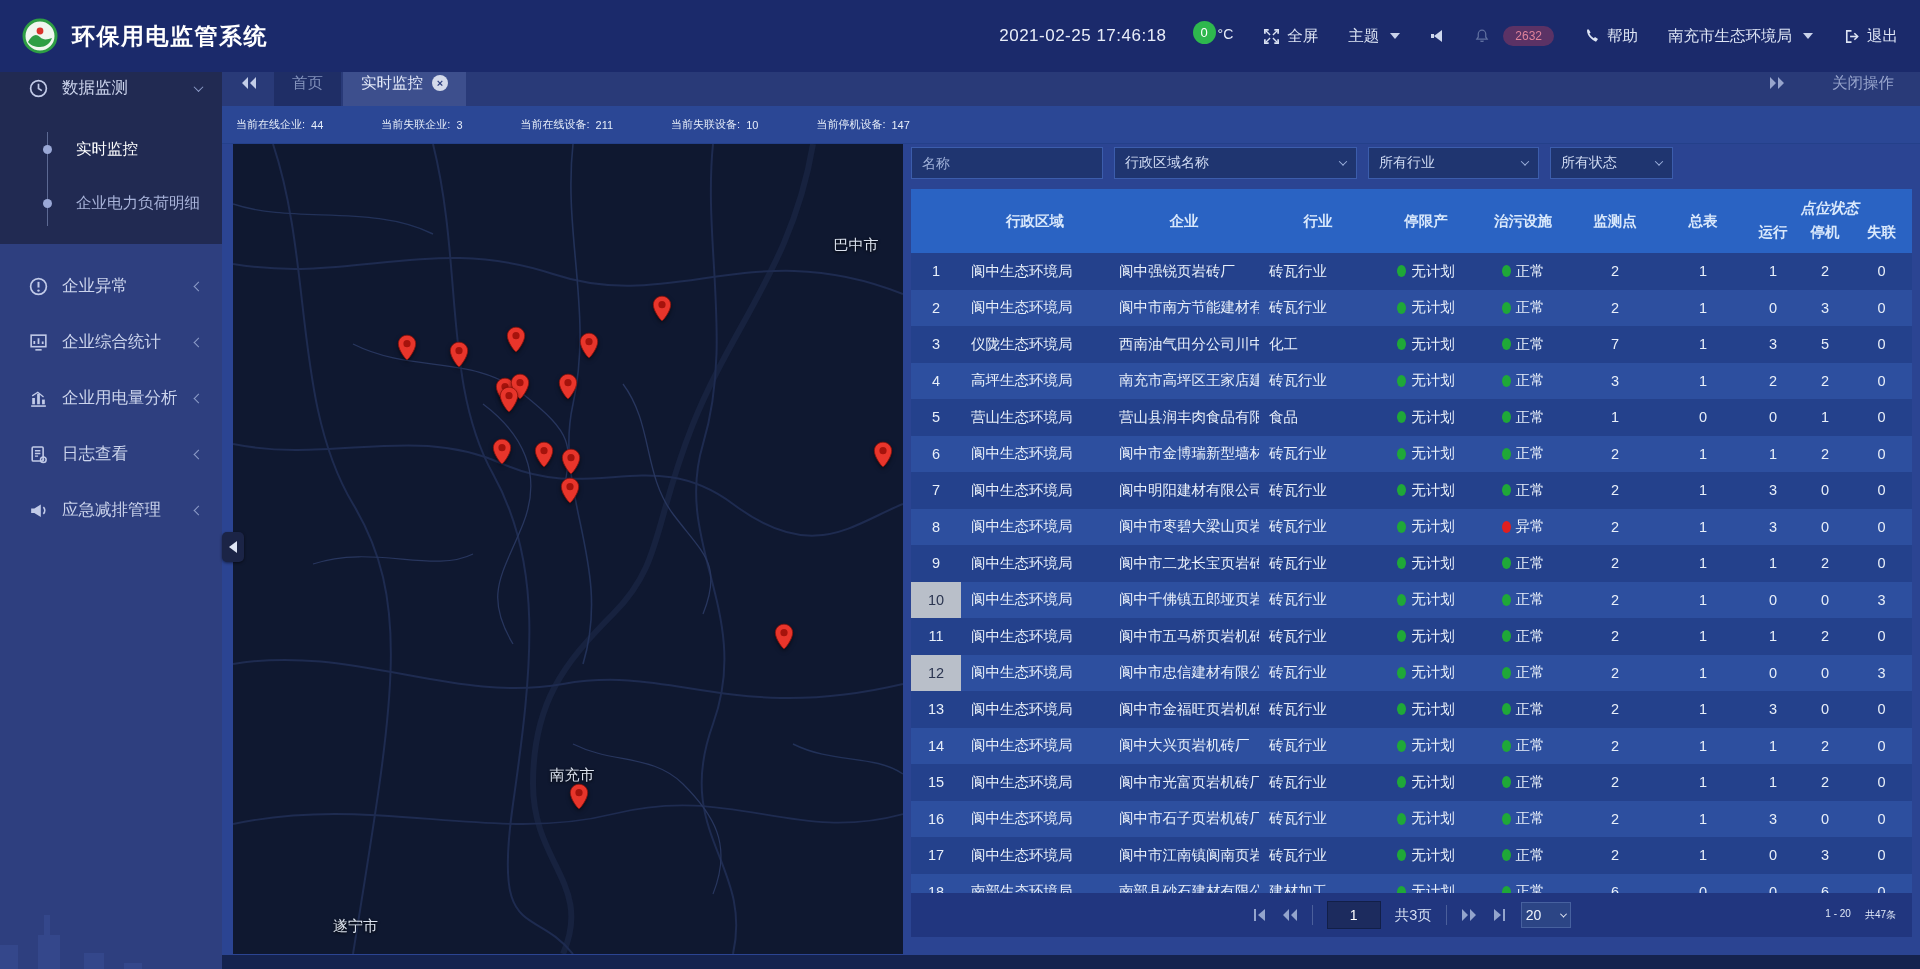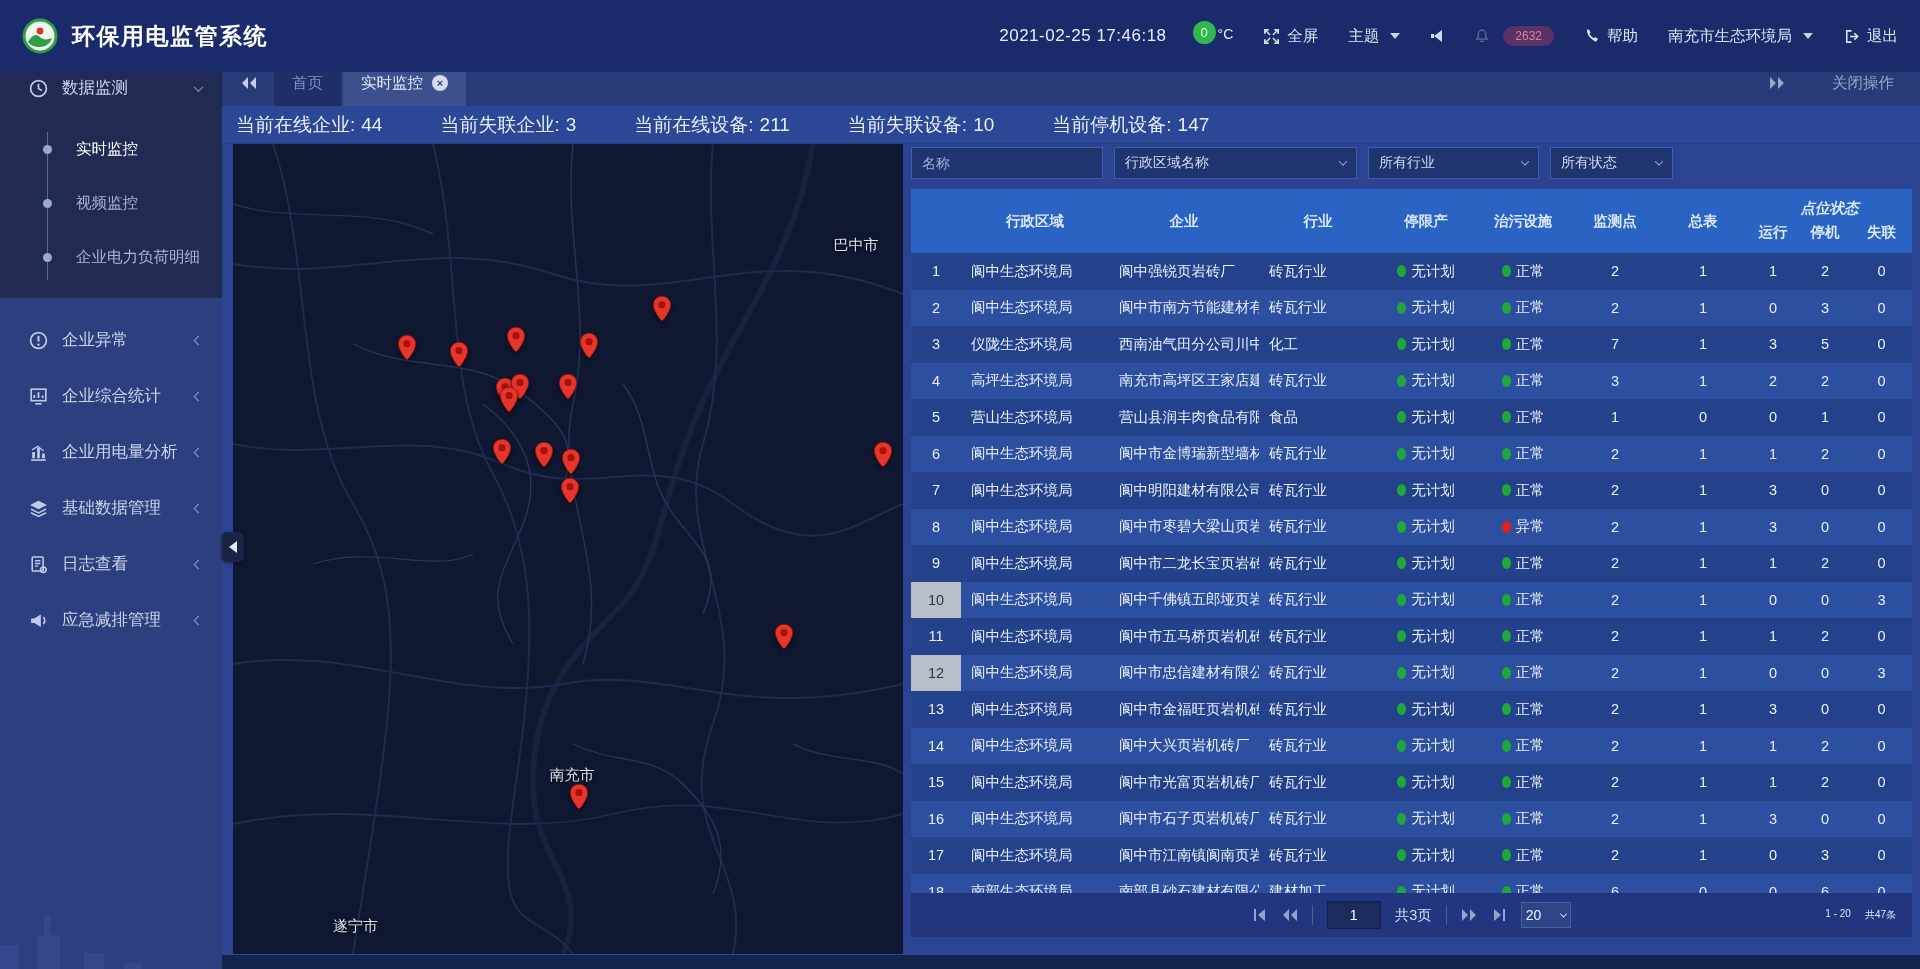--- a/index.html
+++ b/index.html
@@ -46,21 +46,21 @@
   .tab{display:flex;align-items:center;gap:9px;padding:0 18px;font-size:15.5px;color:#8291bb;background:#1f2e66;cursor:pointer}
   .tab.active{background:#3d4f8d;color:#e2e8f8}
   .tab-close{width:16px;height:16px;border-radius:50%;background:#d4daea;color:#2e3f7f;font-size:11px;font-weight:bold;display:flex;align-items:center;justify-content:center;line-height:1}
   .tab-right{margin-left:auto;display:flex;align-items:center;gap:46px;padding-right:26px}
   .fwd-icon{color:#98a5cd;display:flex}
   .close-ops{color:#98a5cd;font-size:15.5px;cursor:pointer}
 
   
   .main{position:absolute;left:222px;top:106px;right:0;bottom:0;background:#2b4492}
   .statsbar{position:absolute;left:0;top:0;right:0;height:38px;background:#2b4795;display:flex;align-items:center;padding-left:14px;gap:58px;border-bottom:1px solid #24408a}
-  .stat{display:flex;align-items:center;gap:6px;font-size:19px;color:#e6edf9;white-space:nowrap}
+  .stat{display:flex;align-items:center;gap:6px;font-size:11px;color:#e6edf9;white-space:nowrap}
 
   
   .map{position:absolute;left:11px;top:38px;width:670px;height:810px;background:#0f1830;overflow:visible}
   .map svg.roads{position:absolute;inset:0;width:100%;height:100%}
   .map-label{position:absolute;transform:translate(-50%,-50%);font-size:15px;color:#dbe2ee;text-shadow:0 1px 3px #000;white-space:nowrap;pointer-events:none}
   .pin{position:absolute;width:20px;height:27px;transform:translate(-50%,-92%);cursor:pointer}
   .pin svg{width:100%;height:100%;filter:drop-shadow(0 2px 2px rgba(0,0,0,.5))}
   .collapse-handle{position:absolute;left:-11px;top:388px;width:22px;height:30px;background:#1b2446;border-radius:5px;display:flex;align-items:center;justify-content:center;cursor:pointer;box-shadow:0 1px 3px rgba(0,0,0,.5)}
   .collapse-handle .tri{width:0;height:0;border-top:6px solid transparent;border-bottom:6px solid transparent;border-right:8px solid #dfe6f5}
 
@@ -175,21 +175,20 @@
         <div class="menu-item">
           <span class="mi-icon"><svg viewBox="0 0 20 20">
               <circle cx="10" cy="10" r="7.5" fill="none" stroke="currentColor" stroke-width="1.6"></circle>
               <path d="M10 5.5V10l3.2 2" fill="none" stroke="currentColor" stroke-width="1.6"></path>
             </svg></span>
           <span class="mi-label">数据监测</span>
           <span class="chev down"></span>
         </div>
         <div class="submenu">
           <div class="sub-item active">实时监控</div>
-          <div class="sub-item">视频监控</div>
           <div class="sub-item">企业电力负荷明细</div>
         </div>
       </div>
       <div class="menu-list">
         <div class="menu-item">
           <span class="mi-icon"><svg viewBox="0 0 20 20">
               <circle cx="10" cy="10" r="7.5" fill="none" stroke="currentColor" stroke-width="1.6"></circle>
               <line x1="10" y1="5.6" x2="10" y2="11" stroke="currentColor" stroke-width="1.9"></line>
               <circle cx="10" cy="13.9" r="1.15" fill="currentColor"></circle>
             </svg></span>
@@ -207,29 +206,20 @@
         </div>
         <div class="menu-item">
           <span class="mi-icon"><svg viewBox="0 0 20 20">
               <path d="M3 17.2h14" stroke="currentColor" stroke-width="1.5"></path>
               <rect x="4" y="9.5" width="2.6" height="6" fill="currentColor"></rect>
               <rect x="8.7" y="5.5" width="2.6" height="10" fill="currentColor"></rect>
               <rect x="13.4" y="11" width="2.6" height="4.5" fill="currentColor"></rect>
               <path d="M4 7.5l5.3-3.5 5.5 4.5" fill="none" stroke="currentColor" stroke-width="1.2"></path>
             </svg></span>
           <span class="mi-label">企业用电量分析</span>
-          <span class="chev left"></span>
-        </div>
-        <div class="menu-item">
-          <span class="mi-icon"><svg viewBox="0 0 20 20">
-              <path d="M10 2.6l8 4-8 4-8-4z" fill="currentColor"></path>
-              <path d="M2.8 10.6L10 14.2l7.2-3.6" fill="none" stroke="currentColor" stroke-width="1.5"></path>
-              <path d="M2.8 14L10 17.6 17.2 14" fill="none" stroke="currentColor" stroke-width="1.5"></path>
-            </svg></span>
-          <span class="mi-label">基础数据管理</span>
           <span class="chev left"></span>
         </div>
         <div class="menu-item">
           <span class="mi-icon"><svg viewBox="0 0 20 20">
               <rect x="4" y="2.8" width="10.4" height="13.4" rx="1" fill="none" stroke="currentColor" stroke-width="1.5"></rect>
               <path d="M6.6 6.4h5.2M6.6 9h5.2M6.6 11.6h3" stroke="currentColor" stroke-width="1.3"></path>
               <circle cx="14.6" cy="15" r="2.7" fill="none" stroke="currentColor" stroke-width="1.4"></circle>
               <circle cx="14.6" cy="15" r="0.9" fill="currentColor"></circle>
             </svg></span>
           <span class="mi-label">日志查看</span>

